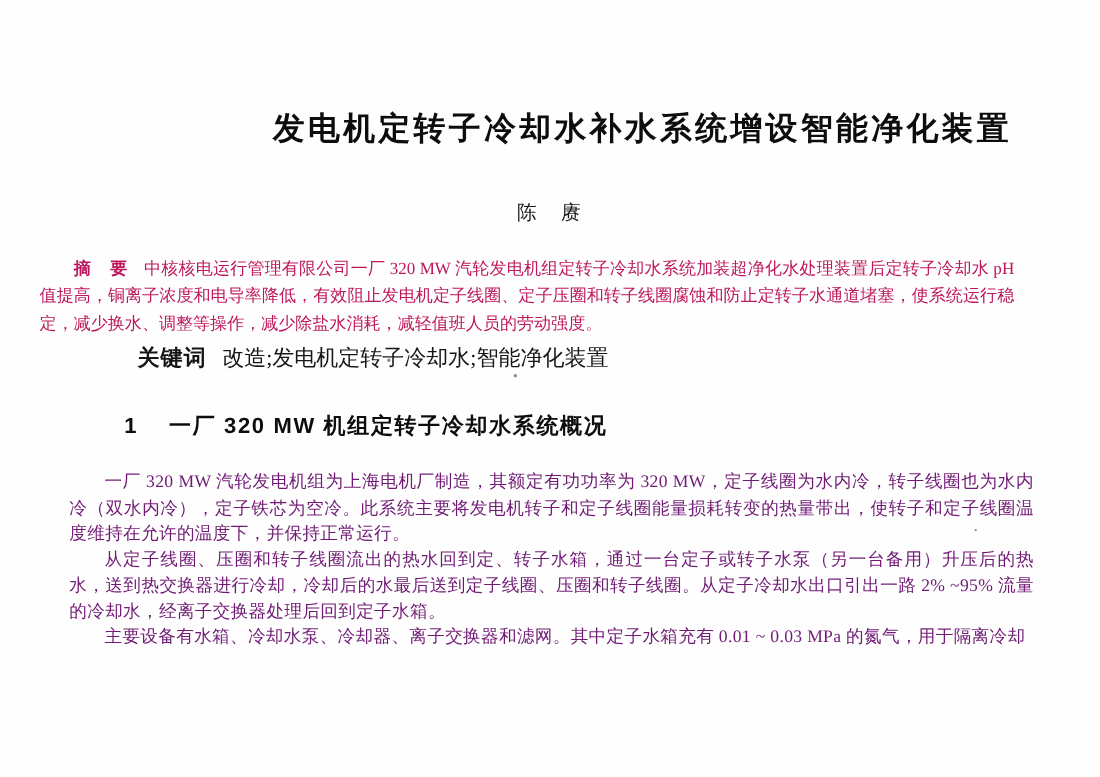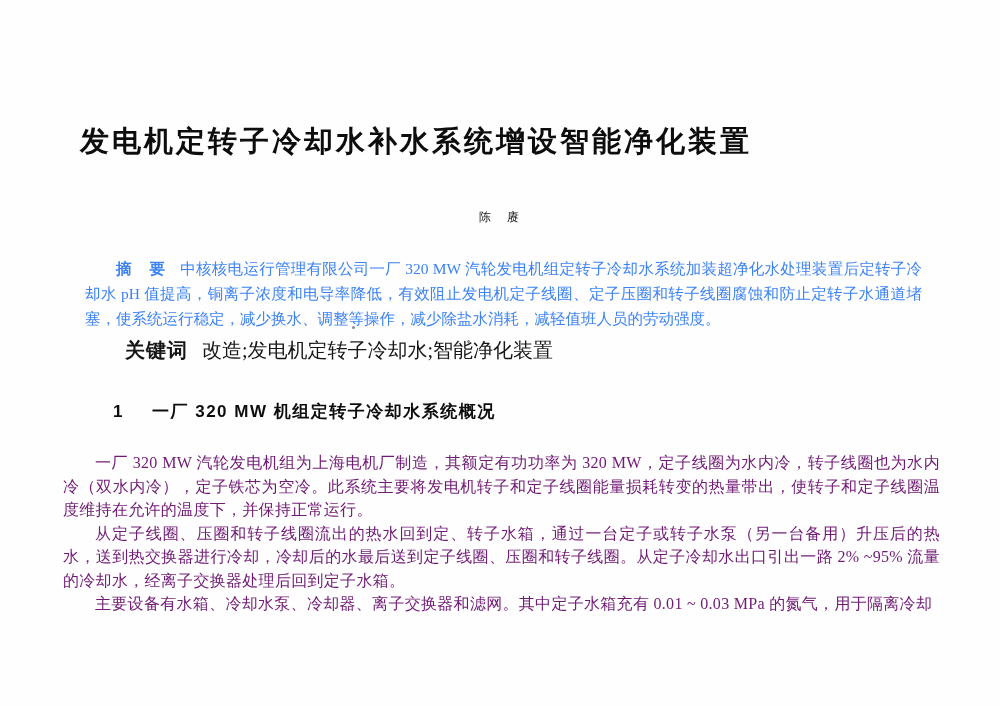--- a/index.html
+++ b/index.html
@@ -10,64 +10,64 @@
   .page {
     position: relative;
     width: 1000px;
     height: 706px;
     background: #fefefe;
     color: #141414;
     overflow: hidden;
     font-family: "Liberation Serif", "DejaVu Serif", serif;
   }
   .doc-title {
-    margin: 120px 80px 0 80px;
-    text-align: left;
+    margin: 96px 80px 0 80px;
+    text-align: right;
     font-family: "Liberation Sans", "DejaVu Sans", sans-serif;
     font-size: 29px;
     font-weight: 700;
     letter-spacing: 3px;
     line-height: 42px;
     color: #0d0d0d;
     white-space: nowrap;
   }
   .author {
     margin-top: 44px;
     text-align: center;
-    font-size: 12px;
+    font-size: 18px;
     letter-spacing: 2px;
     line-height: 22px;
     color: #1a1a1a;
   }
   .abstract {
-    margin: 28px 78px 0 85px;
+    margin: 28px 78px 0 36px;
     font-size: 15.5px;
     line-height: 25px;
     text-align: justify;
     text-indent: 2em;
-    color: #3b82f6;
+    color: #be185d;
   }
   .abstract .label,
   .keywords .label {
     font-family: "Liberation Sans", "DejaVu Sans", sans-serif;
     font-weight: 700;
     margin-right: 14px;
     letter-spacing: 1px;
   }
   .keywords {
     margin: 7px 78px 0 85px;
     font-size: 20px;
     line-height: 25px;
     text-indent: 2em;
     color: #161616;
   }
   .section-heading {
     margin: 36px 60px 0 113px;
     font-family: "Liberation Sans", "DejaVu Sans", sans-serif;
-    font-size: 17px;
+    font-size: 20px;
     font-weight: 700;
     letter-spacing: 1.5px;
     line-height: 26px;
     color: #0d0d0d;
     white-space: nowrap;
   }
   .section-heading .sec-num {
     margin-right: 28px;
   }
   .body-text {

